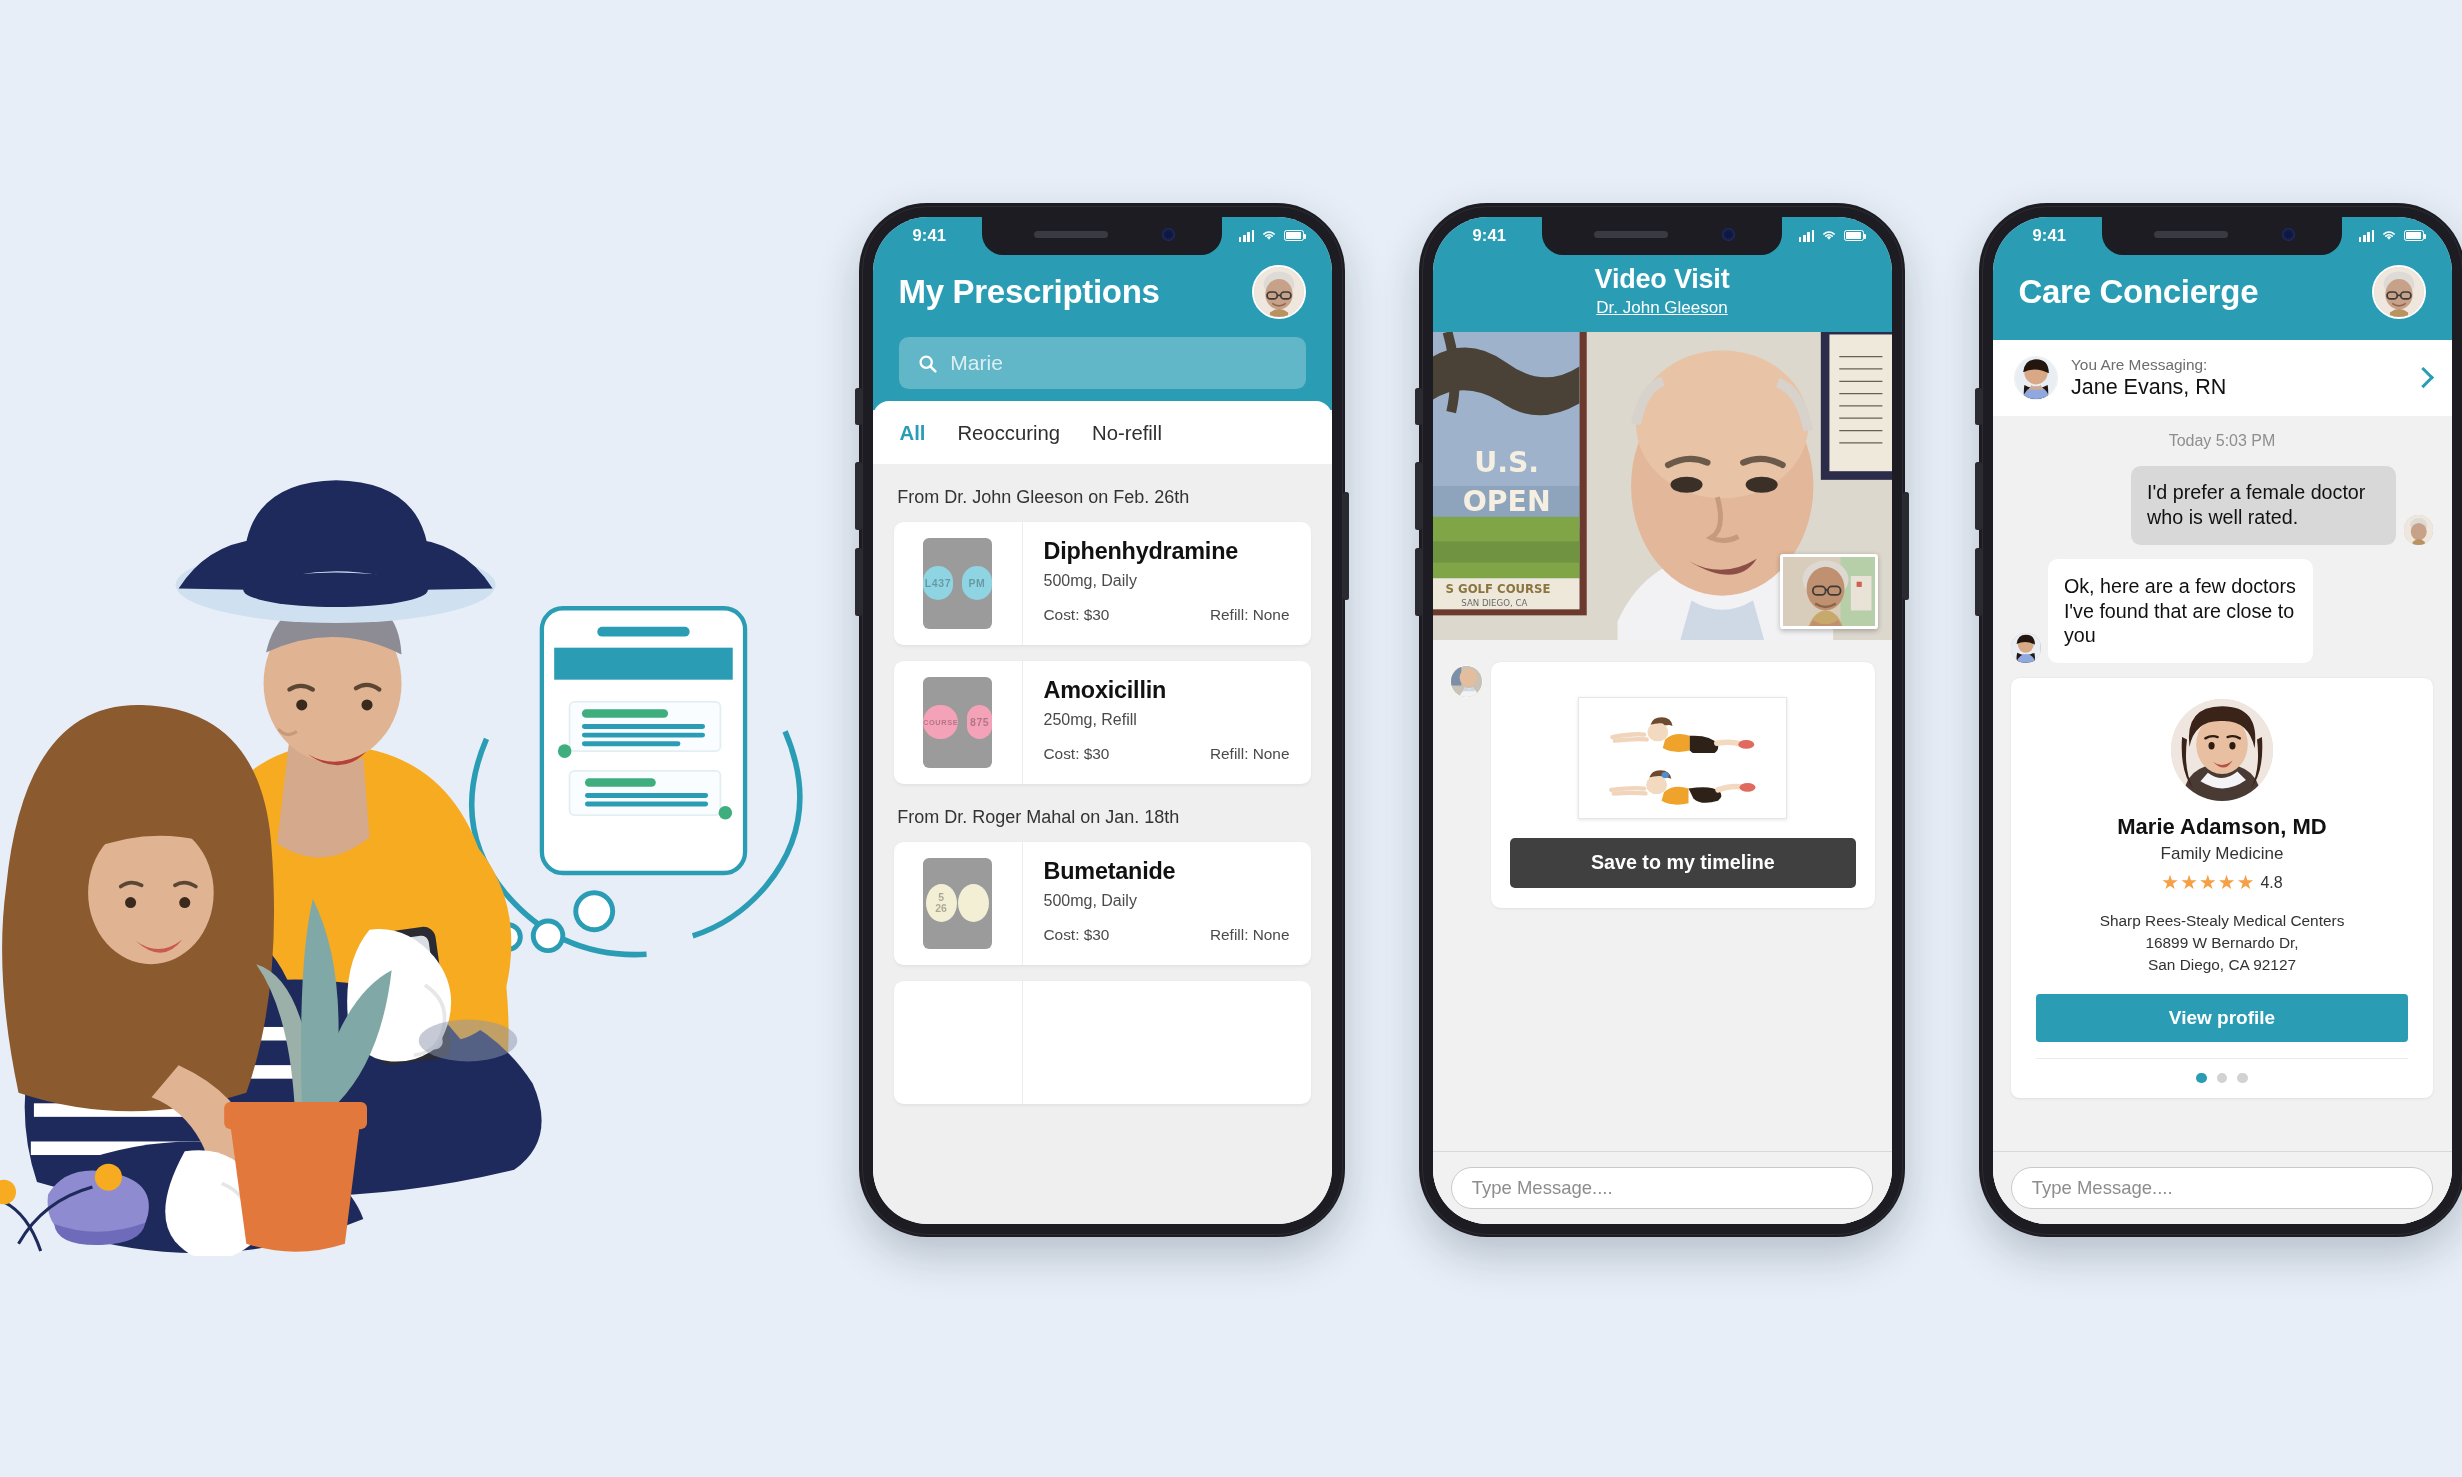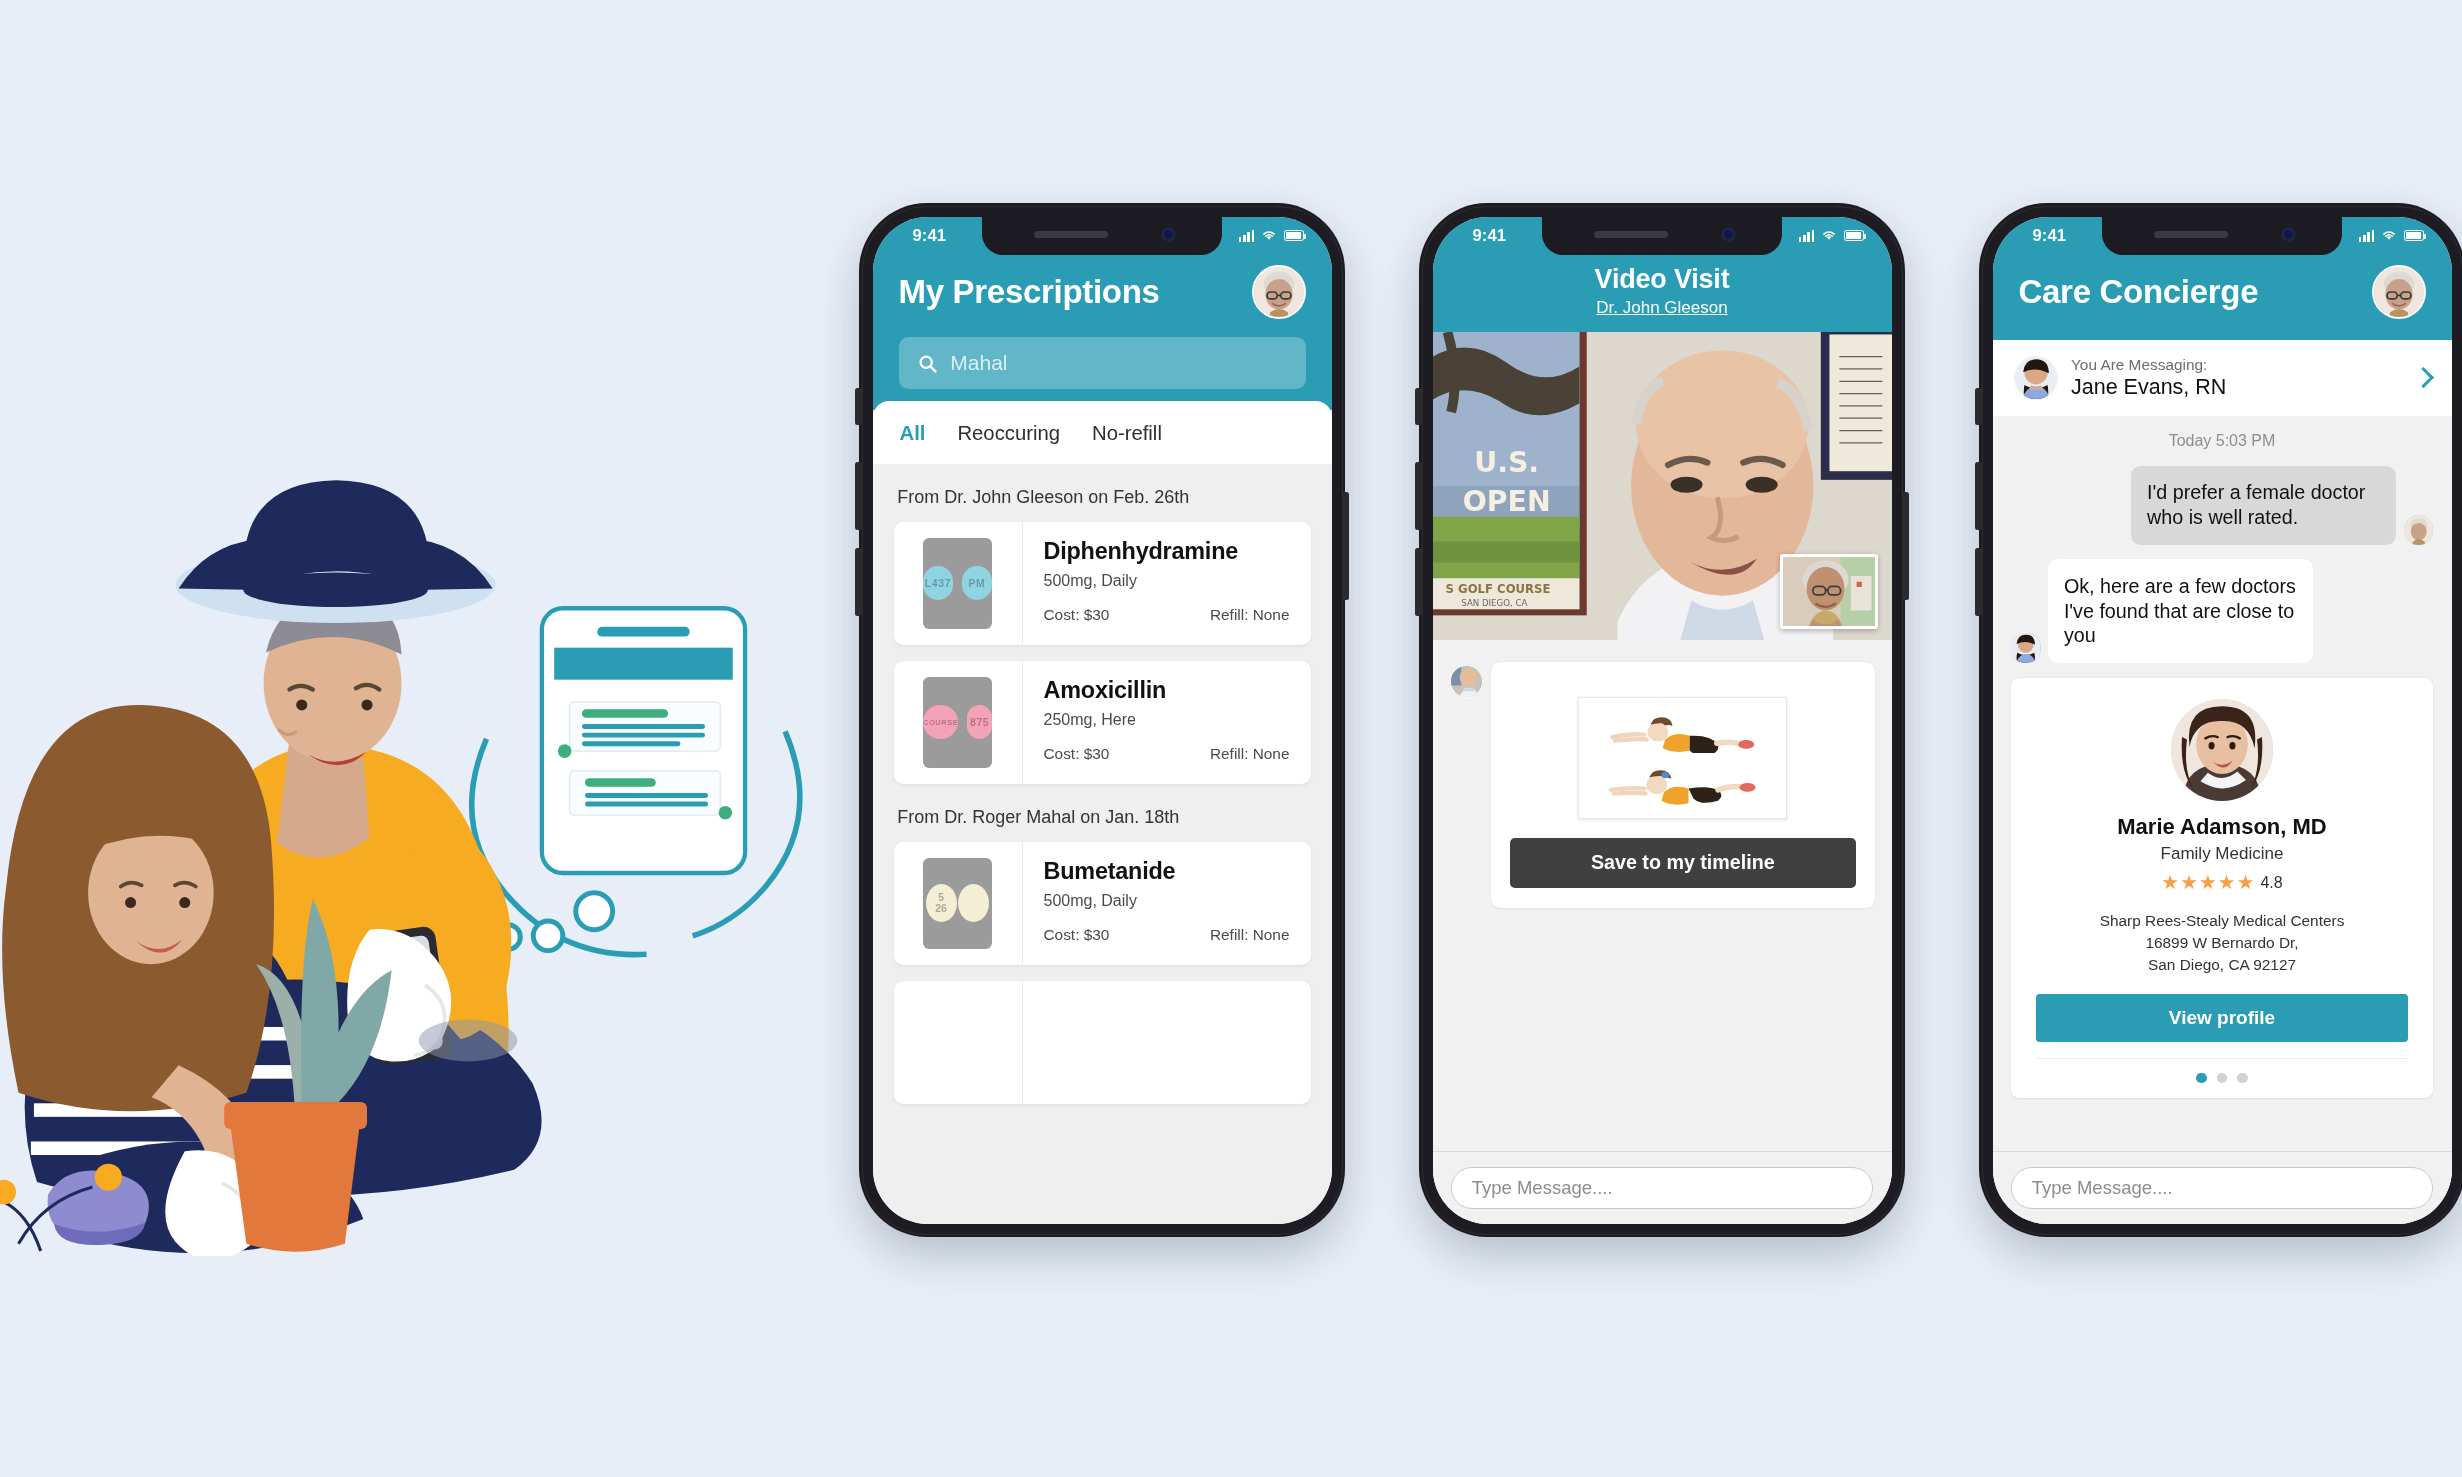--- a/index.html
+++ b/index.html
@@ -313,21 +313,21 @@
               <path d="M32 64q12 9 24 0" stroke="#8f6a52" stroke-width="3" fill="none"></path>
               <path d="M28 80q16 -12 32 0v8H28z" fill="#b9935f"></path>
             </svg>
           </div>
         </div>
         <div class="searchbox">
           <svg width="21" height="21" viewBox="0 0 24 24">
             <circle cx="10.5" cy="10.5" r="6.4" fill="none" stroke="#fff" stroke-width="2.6"></circle>
             <path d="M15.5 15.5L21 21" stroke="#fff" stroke-width="3" stroke-linecap="round"></path>
           </svg>
-          <span class="ph">Mahal</span>
+          <span class="ph">Marie</span>
         </div>
       </div>
 
       <div class="tabs">
         <div class="tab active">All</div>
         <div class="tab">Reoccuring</div>
         <div class="tab">No-refill</div>
       </div>
 
       <div class="rx-scroll">
@@ -352,21 +352,21 @@
 
         <div class="rx-card">
           <div class="rx-thumb">
             <div class="pill-img" style="background:#9b9b9b">
               <div class="pill-o" style="background:#f4a2b8;font-size:7.4px">COURSE</div>
               <div class="pill-o" style="background:#f4a2b8">875</div>
             </div>
           </div>
           <div class="rx-body">
             <div class="rx-name">Amoxicillin</div>
-            <div class="rx-dose">250mg, Here</div>
+            <div class="rx-dose">250mg, Refill</div>
             <div class="rx-meta">
               <span>Cost: $30</span>
               <span>Refill: None</span>
             </div>
           </div>
         </div>
 
         <div class="rx-group-label">From Dr. Roger Mahal on Jan. 18th</div>
 
         <div class="rx-card">

